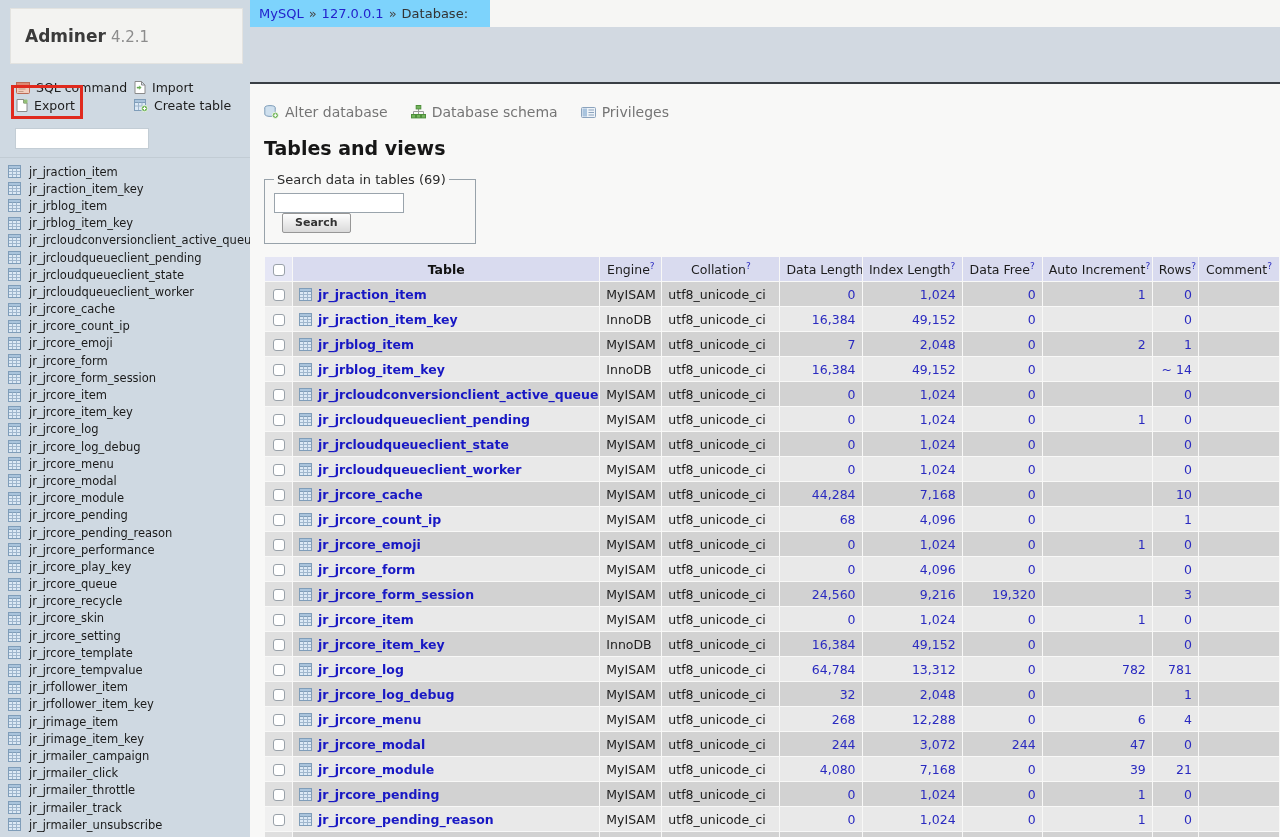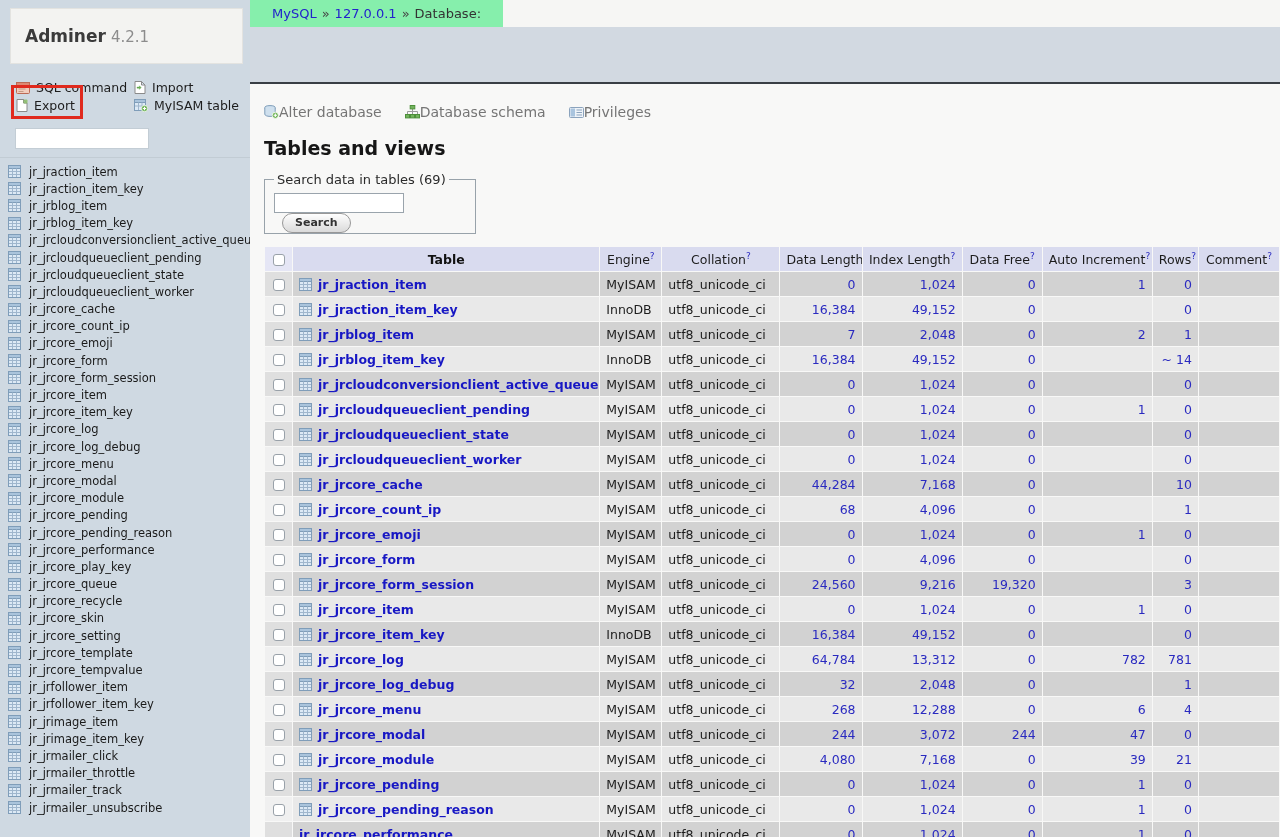--- a/index.html
+++ b/index.html
@@ -24,35 +24,35 @@
   .db-input { display:block; margin:15px 0 0 15px; width:134px; height:21px;
     border:1px solid #c3cdd5; background:#fff; font-size:12px; padding:0 4px; }
   .side-divider { margin:8px 0 0 0; border:0; border-top:1px solid #c2ccd4; }
   #table-list { list-style:none; margin-top:5px; font-size:11.5px; color:#1a1a1a; }
   #table-list li { height:17.2px; display:flex; align-items:center; gap:8px;
     padding-left:8px; white-space:nowrap; cursor:pointer; }
   
   #content { position:absolute; left:250px; top:0; width:1030px; height:837px; }
   .topstrip { height:27px; background:#f6f6f4; }
   #breadcrumb { display:inline-block; height:27px; line-height:27px;
-    background:#86efac; padding:0 22px 0 22px; font-size:13px; color:#333; white-space:nowrap; }
+    background:#7dd3fc; padding:0 22px 0 9px; font-size:13px; color:#333; white-space:nowrap; }
   #breadcrumb a { color:#2222cc; text-decoration:none; cursor:pointer; }
   .crumb-sep { margin:0 5px; color:#444; }
   .band { height:57px; background:#d2d9e1; border-bottom:2px solid #3a3f45; }
   .main { padding:20px 0 0 14px; }
   .toolbar { display:flex; gap:23px; font-size:14px; color:#757575; }
-  .toolbar-link { display:flex; align-items:center; gap:0; cursor:pointer; }
+  .toolbar-link { display:flex; align-items:center; gap:6px; cursor:pointer; }
   h2 { margin-top:17px; font-size:19px; font-weight:bold; color:#161616; }
   fieldset { margin-top:13px; width:212px; border:1px solid #98a2aa;
-    padding:5px 8px 0 9px; }
+    padding:5px 8px 10px 9px; }
   legend { font-size:13px; color:#2b2b2b; padding:0 3px; }
   .search-input { width:130px; height:20px; border:1px solid #9aa4ac;
     background:#fff; font-size:12px; padding:0 4px; vertical-align:middle; }
   .search-btn { margin-left:8px; font-size:11px; font-weight:bold; color:#333;
-    padding:2px 12px 3px; border:1px solid #979797; border-radius:10px;
+    padding:2px 12px 3px; border:1px solid #979797; border-radius:2px;
     background:linear-gradient(#fefefe,#dadada); cursor:pointer; vertical-align:middle;
     font-family:"DejaVu Sans","Liberation Sans",sans-serif; }
   
   table { margin-top:12px; border-collapse:separate; border-spacing:1px;
     table-layout:fixed; width:1016px; font-size:12.5px; }
   th { background:#d9dbef; font-weight:normal; text-align:center; padding:3px 6px;
     height:24px; color:#1c1c1c; overflow:hidden; white-space:nowrap; }
   th.check-col { background:#e5e6f5; text-align:center; }
   th.tname { font-weight:bold; text-align:center; color:#111; }
   td { padding:2px 6px; height:24px; overflow:hidden; white-space:nowrap; color:#1c1c1c; }
@@ -114,21 +114,21 @@
           <svg width="14" height="13" viewBox="0 0 14 13">
             <rect x="0.5" y="0.5" width="11" height="11" fill="#dce9f5" stroke="#7f9db9"></rect>
             <rect x="0.5" y="0.5" width="11" height="3" fill="#aac4dc" stroke="#7f9db9"></rect>
             <line x1="4.5" y1="3.5" x2="4.5" y2="11" stroke="#9fb6cd"></line>
             <line x1="8" y1="3.5" x2="8" y2="11" stroke="#9fb6cd"></line>
             <line x1="1" y1="7" x2="11" y2="7" stroke="#9fb6cd"></line>
             <circle cx="10.5" cy="9.5" r="3.2" fill="#6cb254" stroke="#fff" stroke-width="0.8"></circle>
             <path d="M10.5 7.8v3.4M8.8 9.5h3.4" stroke="#fff" stroke-width="1.1"></path>
           </svg>
         </span>
-        <span>MyISAM table</span>
+        <span>Create table</span>
       </span>
     </div>
   <div class="annotation"></div>
   <input class="db-input" id="db-input" type="text" value="" style="">
   <hr class="side-divider">
   <ul id="table-list">
       <li>
         <span class="icn">
           <svg width="13" height="13" viewBox="0 0 13 13">
             <rect x="0.5" y="0.5" width="12" height="12" fill="#dce9f5" stroke="#7f9db9"></rect>
@@ -562,20 +562,33 @@
           <svg width="13" height="13" viewBox="0 0 13 13">
             <rect x="0.5" y="0.5" width="12" height="12" fill="#dce9f5" stroke="#7f9db9"></rect>
             <rect x="0.5" y="0.5" width="12" height="3" fill="#aac4dc" stroke="#7f9db9"></rect>
             <line x1="4.5" y1="3.5" x2="4.5" y2="12" stroke="#9fb6cd"></line>
             <line x1="8.5" y1="3.5" x2="8.5" y2="12" stroke="#9fb6cd"></line>
             <line x1="1" y1="6.5" x2="12" y2="6.5" stroke="#9fb6cd"></line>
             <line x1="1" y1="9.5" x2="12" y2="9.5" stroke="#9fb6cd"></line>
           </svg>
         </span>
         <span>jr_jrimage_item_key</span>
+      </li>
+      <li>
+        <span class="icn">
+          <svg width="13" height="13" viewBox="0 0 13 13">
+            <rect x="0.5" y="0.5" width="12" height="12" fill="#dce9f5" stroke="#7f9db9"></rect>
+            <rect x="0.5" y="0.5" width="12" height="3" fill="#aac4dc" stroke="#7f9db9"></rect>
+            <line x1="4.5" y1="3.5" x2="4.5" y2="12" stroke="#9fb6cd"></line>
+            <line x1="8.5" y1="3.5" x2="8.5" y2="12" stroke="#9fb6cd"></line>
+            <line x1="1" y1="6.5" x2="12" y2="6.5" stroke="#9fb6cd"></line>
+            <line x1="1" y1="9.5" x2="12" y2="9.5" stroke="#9fb6cd"></line>
+          </svg>
+        </span>
+        <span>jr_jrmailer_campaign</span>
       </li>
       <li>
         <span class="icn">
           <svg width="13" height="13" viewBox="0 0 13 13">
             <rect x="0.5" y="0.5" width="12" height="12" fill="#dce9f5" stroke="#7f9db9"></rect>
             <rect x="0.5" y="0.5" width="12" height="3" fill="#aac4dc" stroke="#7f9db9"></rect>
             <line x1="4.5" y1="3.5" x2="4.5" y2="12" stroke="#9fb6cd"></line>
             <line x1="8.5" y1="3.5" x2="8.5" y2="12" stroke="#9fb6cd"></line>
             <line x1="1" y1="6.5" x2="12" y2="6.5" stroke="#9fb6cd"></line>
             <line x1="1" y1="9.5" x2="12" y2="9.5" stroke="#9fb6cd"></line>

